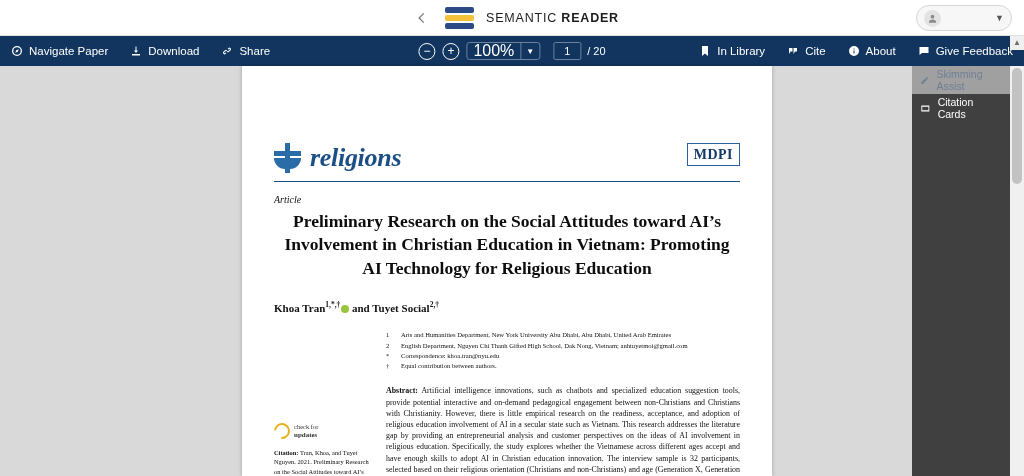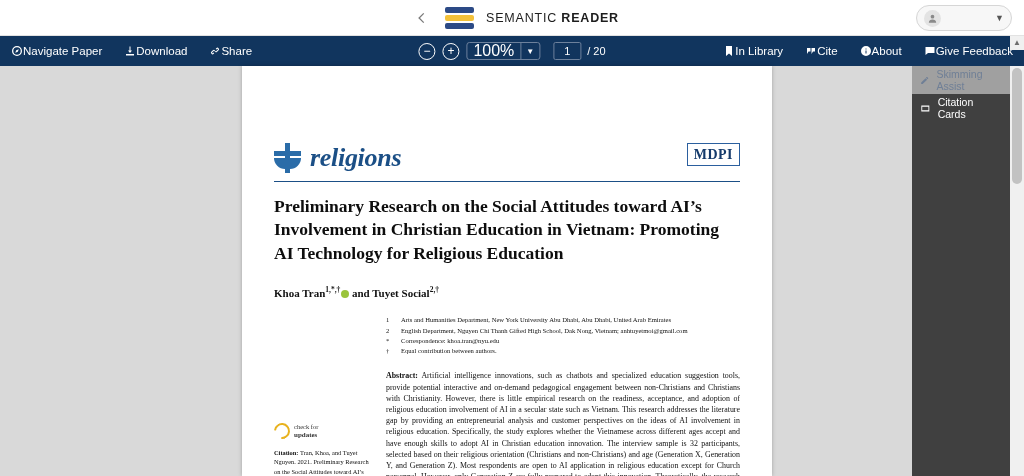--- a/index.html
+++ b/index.html
@@ -41,21 +41,21 @@
   }
   .avatar-circle svg { width: 11px; height: 11px; fill: #8a8a8a; }
   .caret { color: #555; font-size: 9px; }
 
   
   .toolbar {
     height: 30px; background: #11355e; display: flex; align-items: center;
     color: #ffffff; font-size: 11.5px; position: relative;
   }
   .tool-item {
-    display: flex; align-items: center; padding: 0 11px; height: 35px;
+    display: flex; align-items: center; gap: 6px; padding: 0 11px; height: 35px;
     cursor: pointer; white-space: nowrap;
   }
   .tool-item svg { width: 12px; height: 12px; fill: #ffffff; }
   .toolbar-left { display: flex; align-items: center; }
   .toolbar-center {
     position: absolute; left: 50%; transform: translateX(-50%);
     display: flex; align-items: center; gap: 7px;
   }
   .zoom-btn {
     width: 17px; height: 17px; border-radius: 50%; border: 1px solid #ffffff;
@@ -134,21 +134,21 @@
     font-weight: bold; font-size: 14px; padding: 3px 6px 2px 6px; letter-spacing: .5px;
   }
   .hrule { border-top: 1px solid #1b4f86; margin-top: 8px; }
 
   .art-label {
     font-family: "Liberation Serif", serif; font-style: italic; font-size: 10px;
     color: #111; margin-top: 12px;
   }
   .paper-title {
     font-family: "Liberation Serif", serif; font-weight: bold; font-size: 17.5px;
-    line-height: 1.33; color: #0d0d0d; margin-top: 13px;
+    line-height: 1.33; color: #0d0d0d; margin-top: 5px; text-align: center;
   }
   .authors {
     font-family: "Liberation Serif", serif; font-weight: bold; font-size: 11px;
     margin-top: 20px; color: #111;
   }
   .authors sup { font-size: 7.5px; font-weight: bold; }
   .orcid {
     display: inline-block; width: 8px; height: 8px; border-radius: 50%;
     background: #9ac43b; vertical-align: middle; margin-left: 1px;
   }
@@ -287,20 +287,21 @@
             <div class="wing"></div>
               <div class="cross"></div>
               <div class="arm"></div>
           </div>
           <div class="jtitle">religions</div>
         </div>
         <div class="mdpi">MDPI</div>
       </div>
       <div class="hrule"></div>
 
+      <div class="art-label">Article</div>
       <div class="paper-title">Preliminary Research on the Social Attitudes toward AI’s Involvement in Christian Education in Vietnam: Promoting AI Technology for Religious Education</div>
 
       <div class="authors">
         <span>Khoa Tran</span><sup>1,*,†</sup><span class="orcid"></span>
         <span>and Tuyet Social</span><sup>2,†</sup>
       </div>
 
       <div class="affils">
         <div class="affil-row">
           <span class="affil-mark">1</span>

